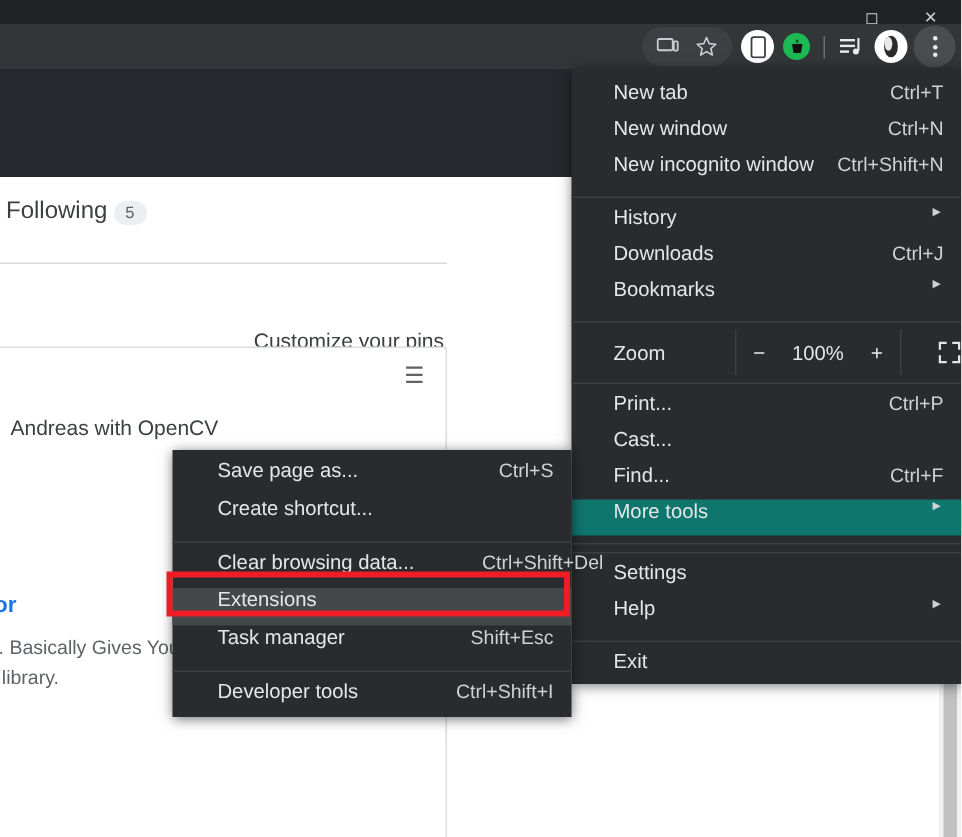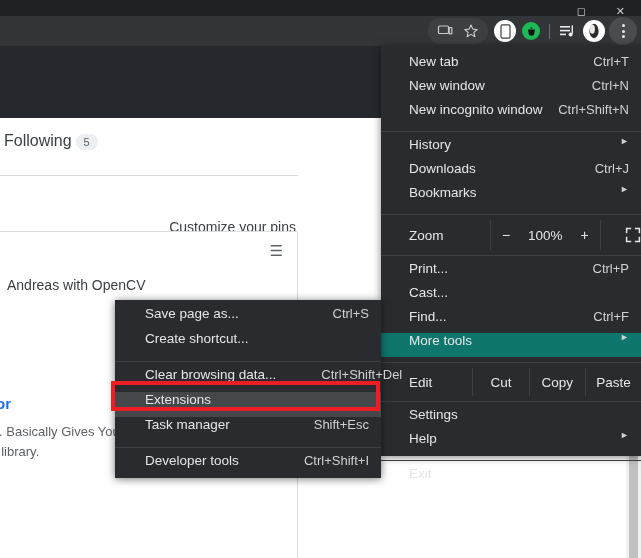--- a/index.html
+++ b/index.html
@@ -451,26 +451,20 @@
       <span class="lbl">Find...</span>
       <span class="accel">Ctrl+F</span>
     </div>
     <div class="mi highlight">
       <span class="lbl">More tools</span>
       <span class="arrow">►</span>
     </div>
 
     <div class="msep"></div>
 
-    <div class="editrow">
-      <span class="ecell">Edit</span>
-      <span class="ecell">Cut</span>
-      <span class="ecell">Copy</span>
-      <span class="ecell">Paste</span>
-    </div>
 
     <div class="msep"></div>
 
     <div class="mi">
       <span class="lbl">Settings</span>
     </div>
     <div class="mi">
       <span class="lbl">Help</span>
       <span class="arrow">►</span>
     </div>

